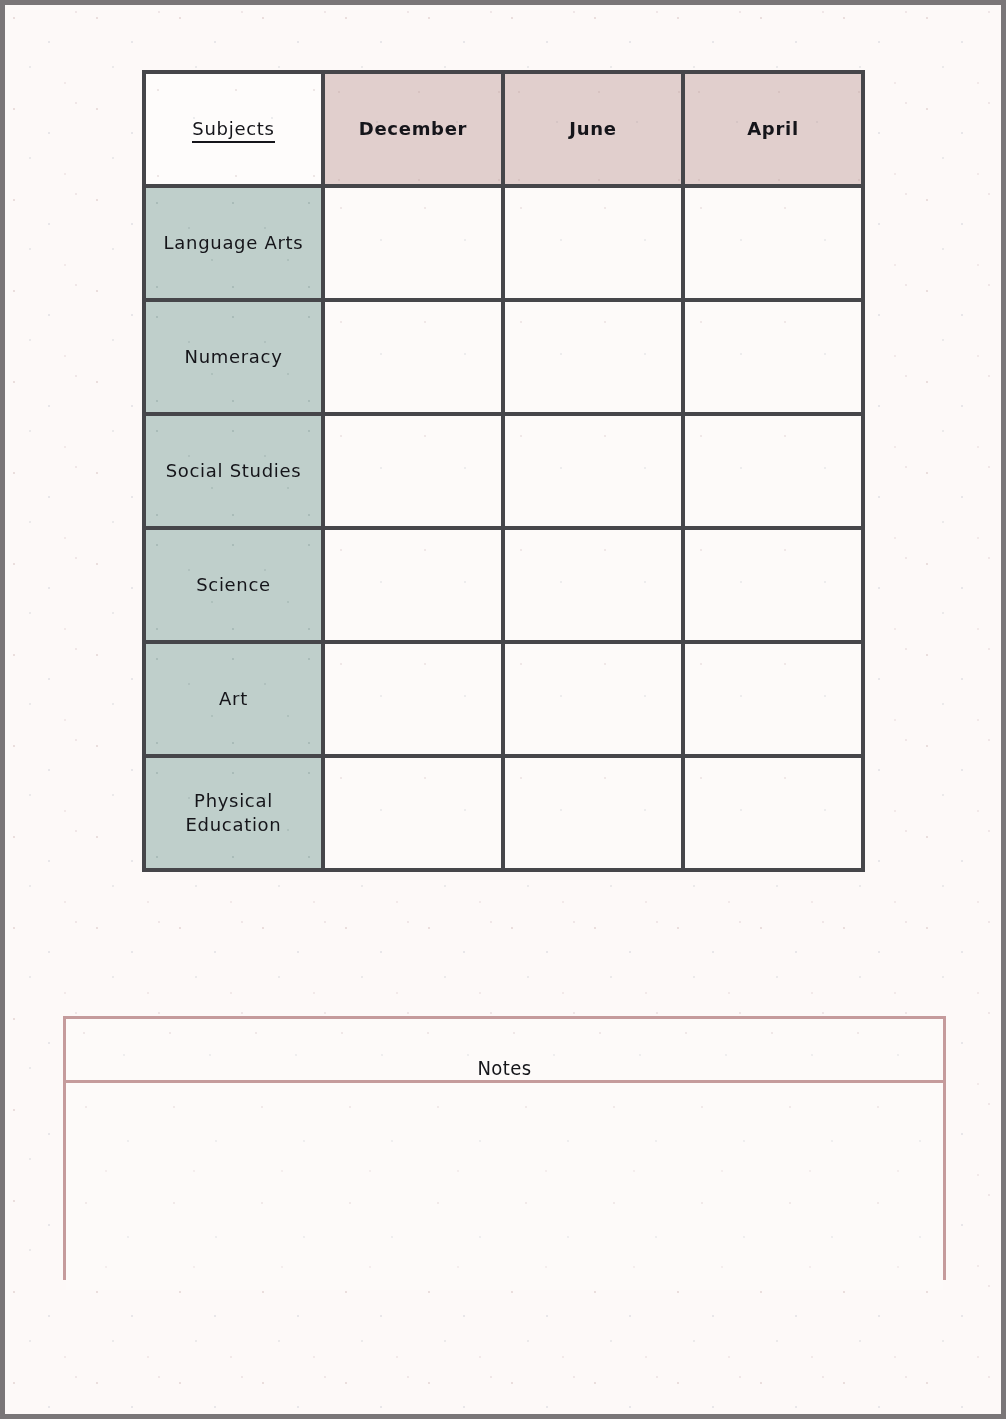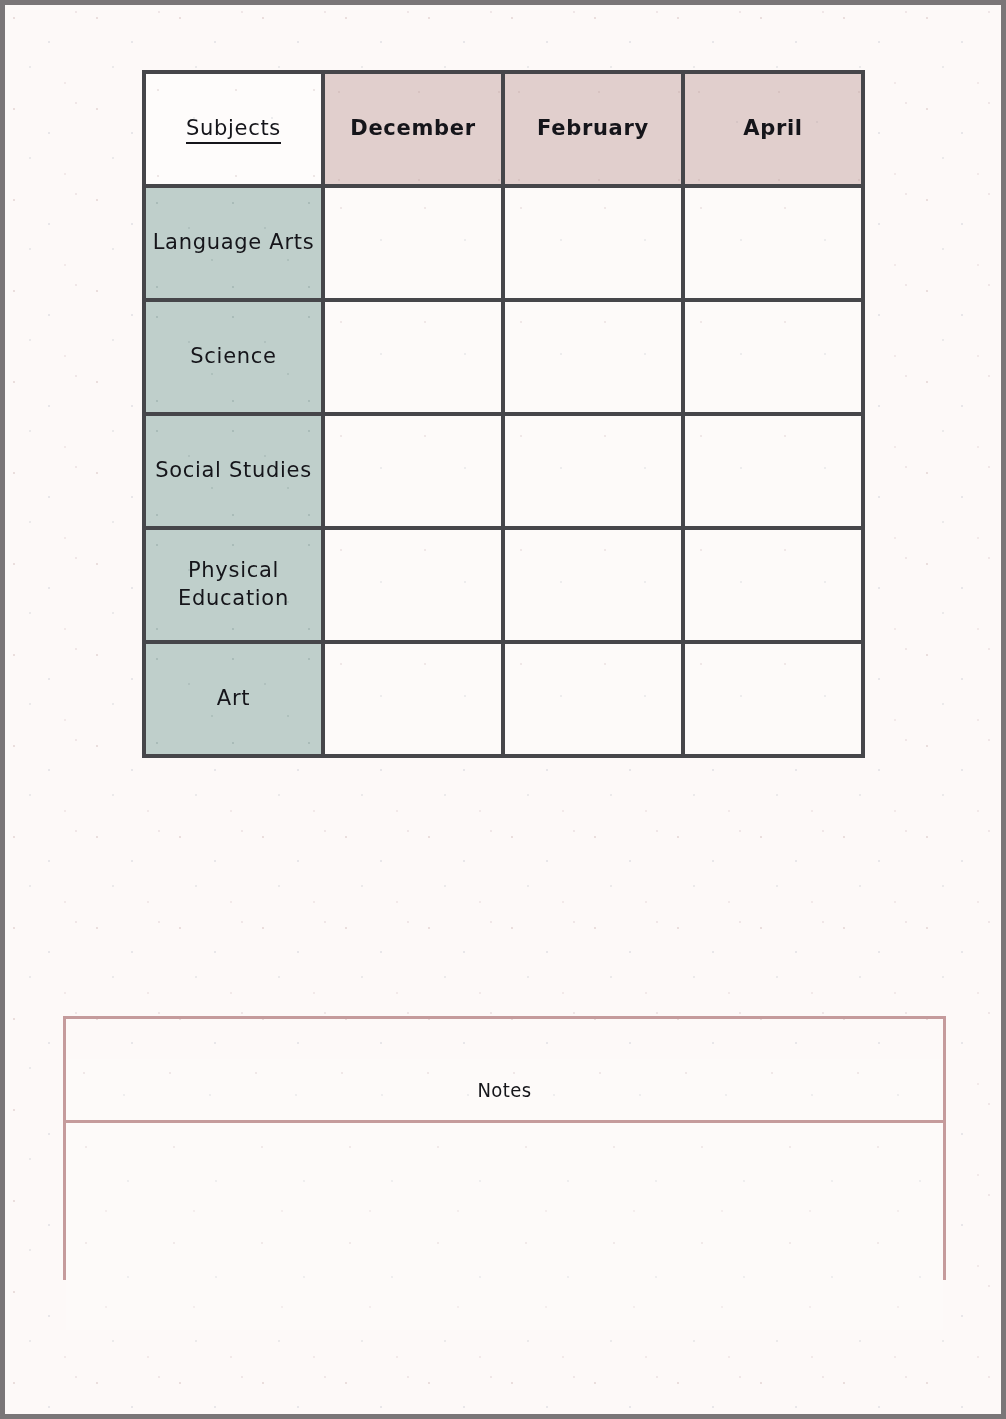--- a/index.html
+++ b/index.html
@@ -42,21 +42,21 @@
     border-collapse: collapse;
     table-layout: fixed;
   }
 
   .planner td {
     border: 4px solid #46464a;
     padding: 0;
     text-align: center;
     vertical-align: middle;
     font-family: "DejaVu Sans", sans-serif;
-    font-size: 21px;
+    font-size: 18px;
     letter-spacing: .7px;
     color: #15151a;
     line-height: 1.32;
   }
 
   col.c-subject { width: 179px; }
   col.c-month   { width: 180px; }
 
   
   tr.head-row td { height: 110px; }
@@ -112,28 +112,27 @@
     height: 264px;
     box-sizing: border-box;
     border: 3px solid #c59b9c;
   }
 
   .notes-head {
     height: 64px;
     box-sizing: border-box;
     border-bottom: 3px solid #c59b9c;
     display: flex;
-    align-items: center;
+    align-items: flex-end;
     justify-content: center;
     background-color: #fdfaf9;
     background-image:
       radial-gradient(circle at 18px 14px, rgba(195,165,170,.22) 1px, transparent 1.4px),
       radial-gradient(circle at 58px 36px, rgba(175,180,190,.18) 1px, transparent 1.4px);
     background-size: 86px 49px, 86px 49px;
-    margin-top: 40px;
   }
 
   .notes-title {
     font-family: "DejaVu Sans Condensed", "DejaVu Sans", sans-serif;
     font-size: 20px;
     letter-spacing: .4px;
     color: #15151a;
   }
 
   .notes-body {
@@ -157,56 +156,62 @@
       <col class="c-month">
       <col class="c-month">
       <col class="c-month">
     </colgroup>
     <tbody>
       <tr class="head-row">
         <td class="head-subject">
           <span class="lbl">Subjects</span>
         </td>
         <td class="head-month">December</td>
-        <td class="head-month">February</td>
+        <td class="head-month">June</td>
         <td class="head-month">April</td>
       </tr>
 
       <tr class="body-row">
         <td class="subject-cell">Language Arts</td>
         <td class="entry-cell"></td>
         <td class="entry-cell"></td>
         <td class="entry-cell"></td>
       </tr>
 
+      <tr class="body-row">
+        <td class="subject-cell">Numeracy</td>
+        <td class="entry-cell"></td>
+        <td class="entry-cell"></td>
+        <td class="entry-cell"></td>
+      </tr>
+
+      <tr class="body-row">
+        <td class="subject-cell">Social Studies</td>
+        <td class="entry-cell"></td>
+        <td class="entry-cell"></td>
+        <td class="entry-cell"></td>
+      </tr>
 
       <tr class="body-row">
         <td class="subject-cell">Science</td>
         <td class="entry-cell"></td>
         <td class="entry-cell"></td>
         <td class="entry-cell"></td>
       </tr>
 
-      <tr class="body-row">
-        <td class="subject-cell">Social Studies</td>
-        <td class="entry-cell"></td>
-        <td class="entry-cell"></td>
-        <td class="entry-cell"></td>
-      </tr>
-
+
+      <tr class="body-row">
+        <td class="subject-cell">Art</td>
+        <td class="entry-cell"></td>
+        <td class="entry-cell"></td>
+        <td class="entry-cell"></td>
+      </tr>
 
       <tr class="body-row">
         <td class="subject-cell">Physical Education</td>
-        <td class="entry-cell"></td>
-        <td class="entry-cell"></td>
-        <td class="entry-cell"></td>
-      </tr>
-
-      <tr class="body-row">
-        <td class="subject-cell">Art</td>
         <td class="entry-cell"></td>
         <td class="entry-cell"></td>
         <td class="entry-cell"></td>
       </tr>
     </tbody>
   </table>
 
   <div class="notes">
     <div class="notes-head">
       <span class="notes-title">Notes</span>

